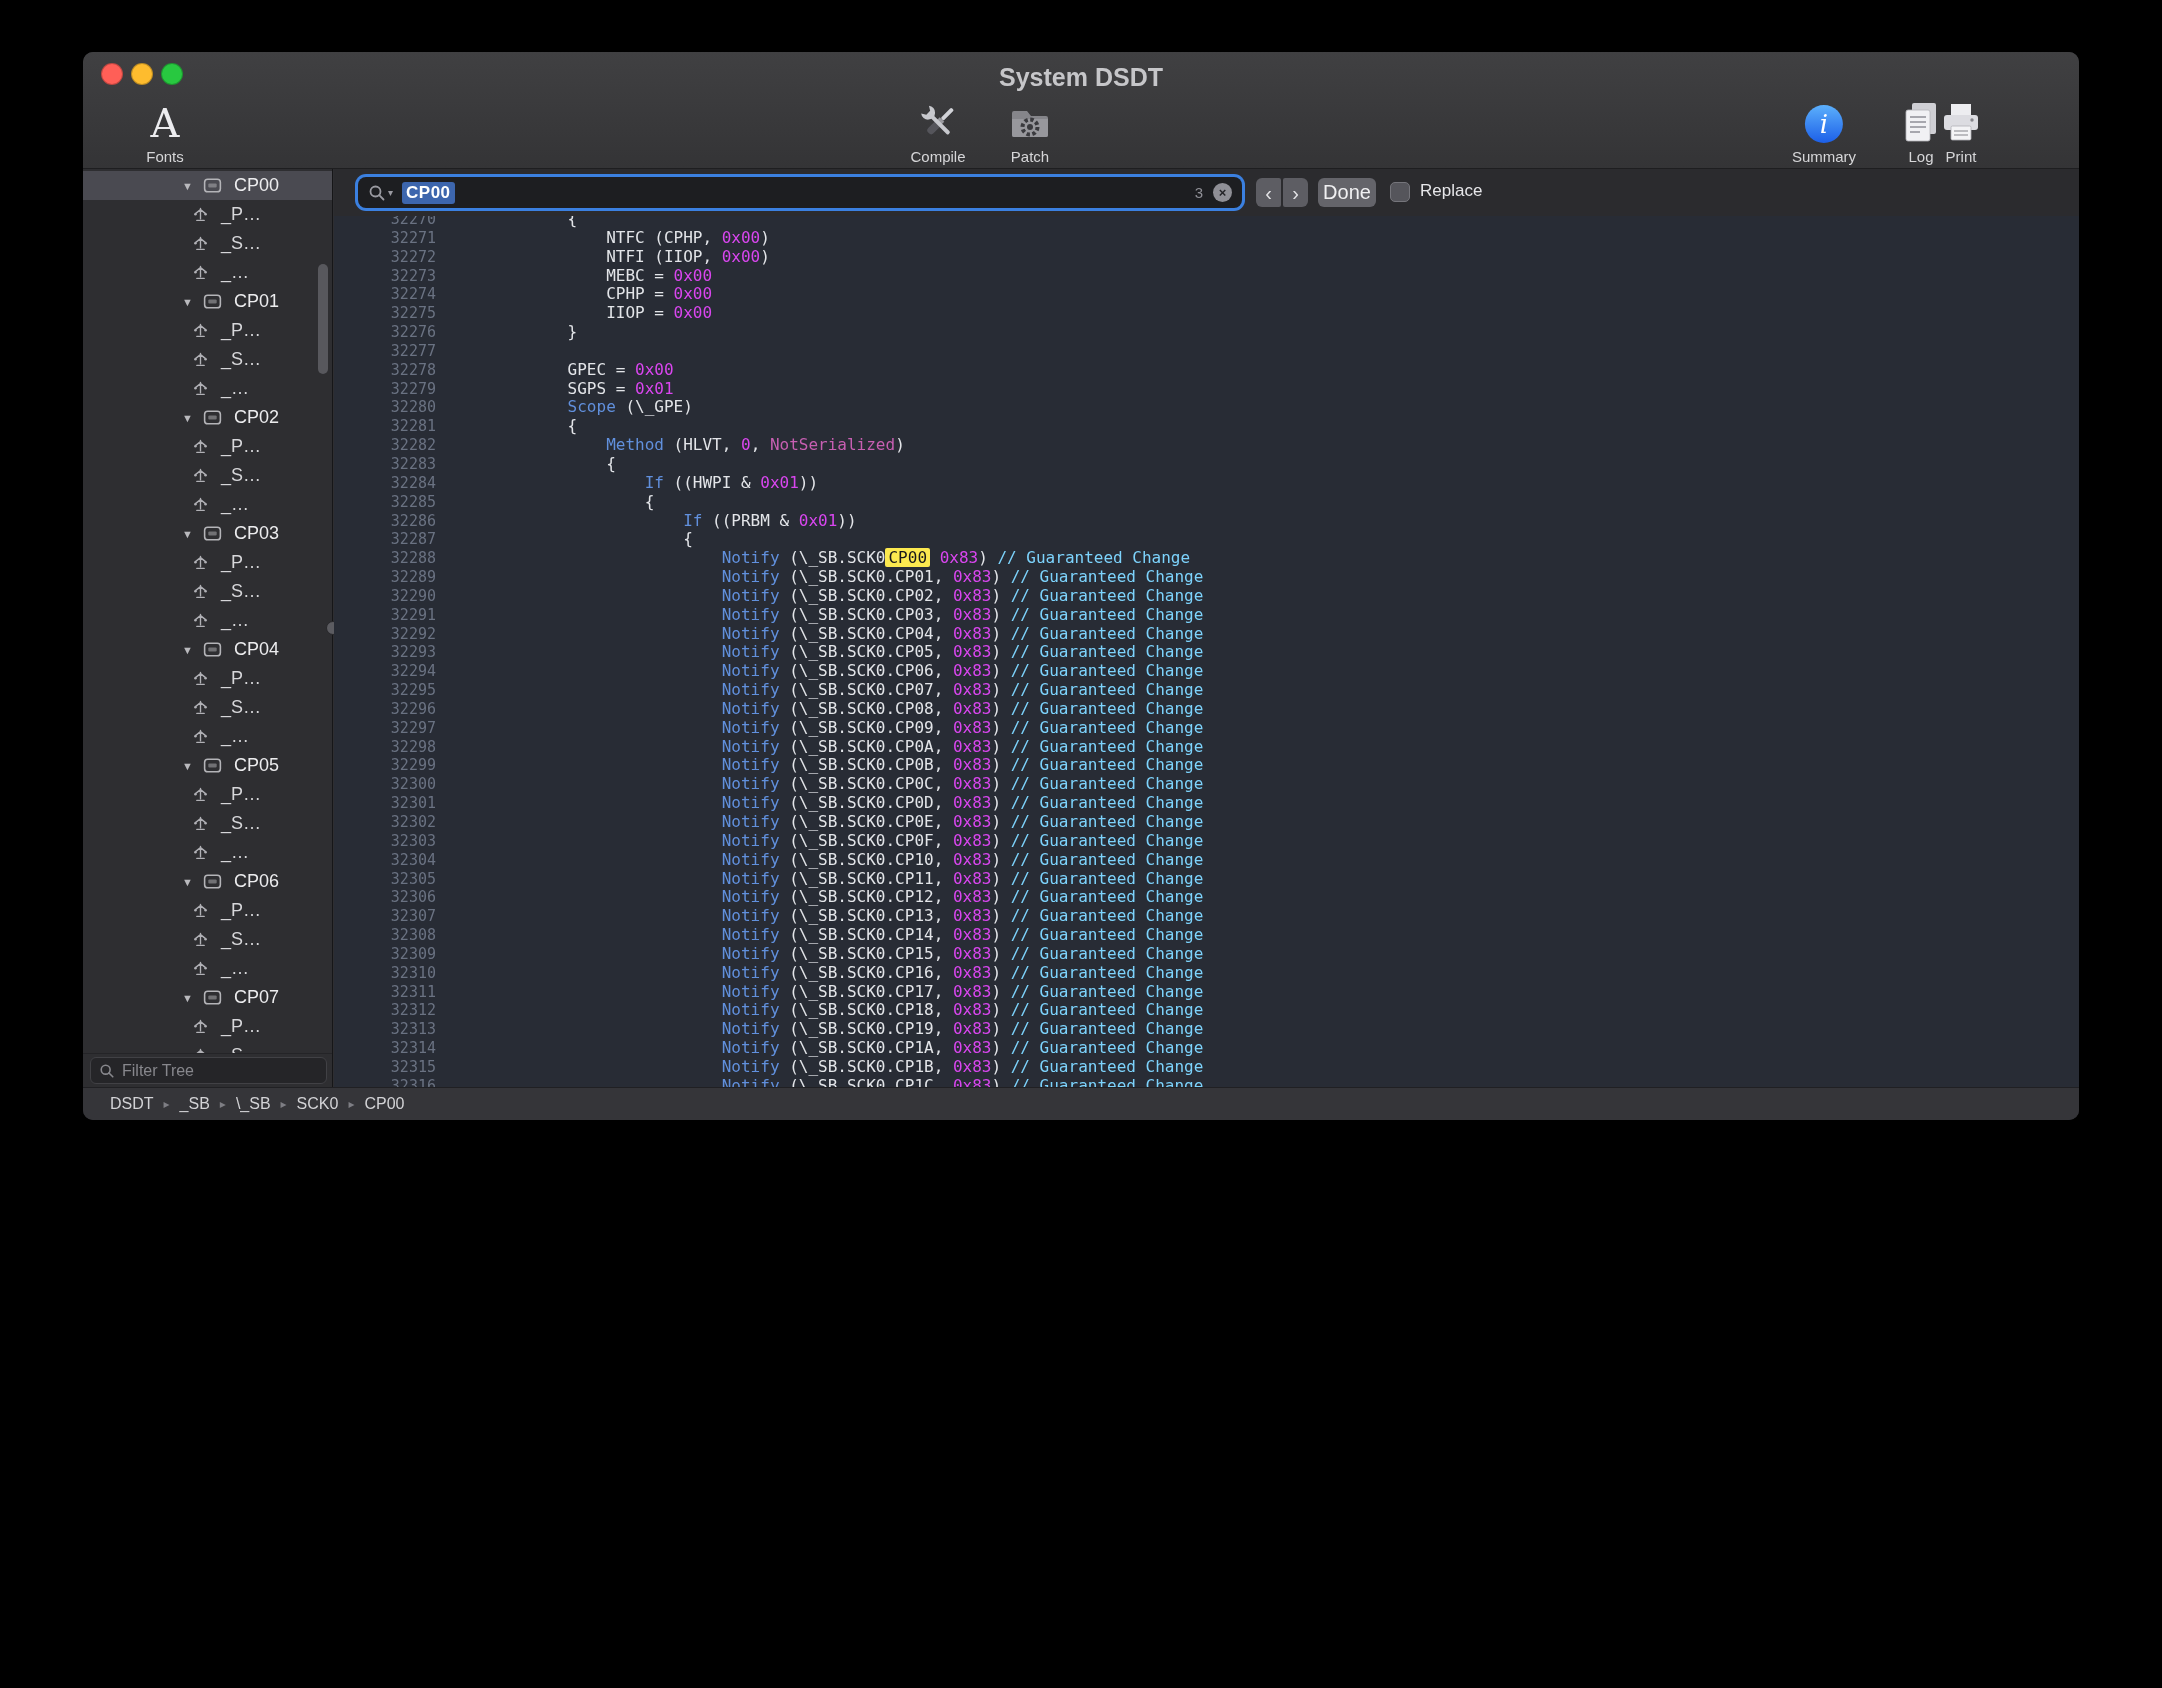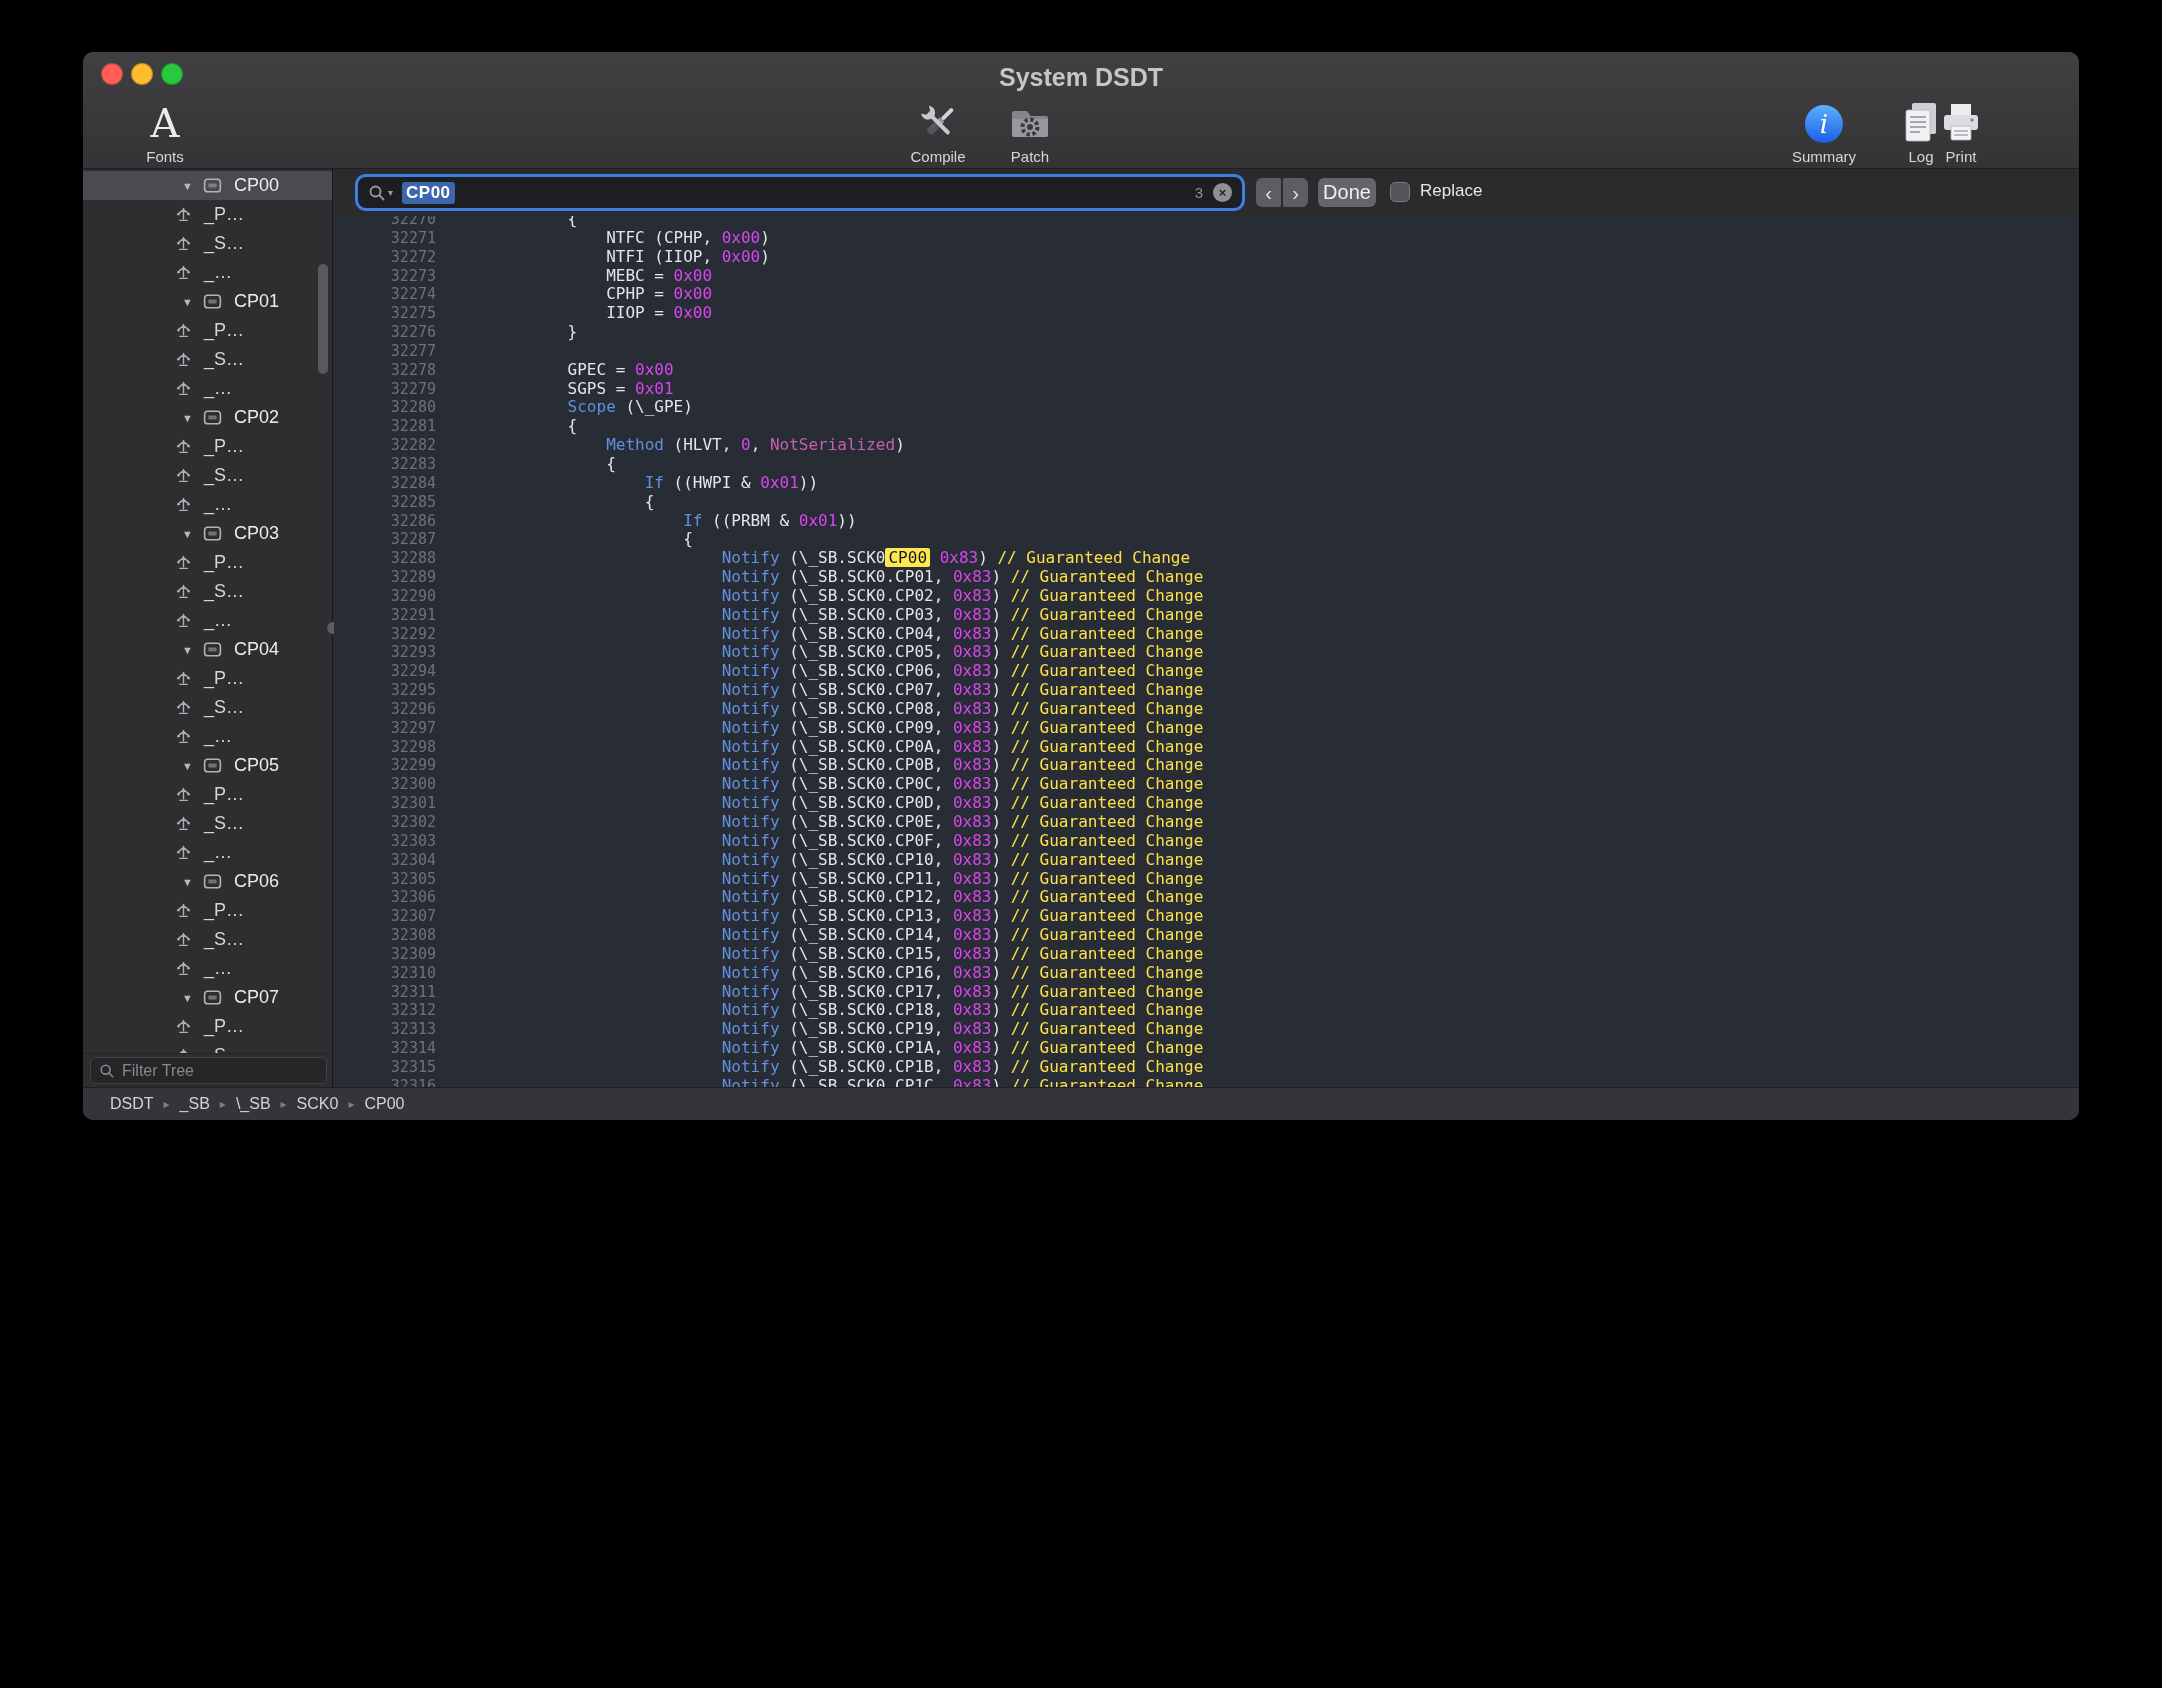--- a/index.html
+++ b/index.html
@@ -26,21 +26,21 @@
   .fonts-glyph { font-family:"DejaVu Serif",serif; font-size:40px; color:#ececef; line-height:46px; }
 
   
   .content { position:absolute; top:117px; bottom:33px; left:0; right:0; }
 
   .sidebar { position:absolute; left:0; top:0; bottom:0; width:250px;
              background:#2e2e31; border-right:1px solid #161618; }
   .tree { position:absolute; top:2px; left:0; right:0; bottom:34px; overflow:hidden; }
   .trow { height:29px; display:flex; align-items:center; }
   .trow.parent { padding-left:99px; }
-  .trow.child  { padding-left:73px;margin-left:18px; }
+  .trow.child  { padding-left:108px; }
   .trow.selected { background:#4a4a51; }
   .disc { width:20px; flex:0 0 20px; font-size:11px; color:#b9b9bd; }
   .ticon { width:21px; height:21px; flex:0 0 21px; margin-right:11px; }
   .ticon.small { width:19px; height:19px; flex-basis:19px; }
   .tlabel { font-size:18px; color:#ececee; white-space:nowrap; }
   .tlabel.childl { color:#d7d7da; }
   .scroll-thumb { position:absolute; right:4px; top:95px; width:10px; height:110px;
                   border-radius:5px; background:#58585d; }
   .filter-wrap { position:absolute; left:0; right:0; bottom:0; height:34px;
                  border-top:1px solid #242427; background:#2e2e31; padding:3px 5px 4px 7px; }
@@ -82,21 +82,21 @@
               background:#282c35; overflow:hidden; }
   .code-lines { margin-top:-6px; font-family:"DejaVu Sans Mono",monospace;
                 font-size:16px; line-height:18.85px; }
   .cline { display:flex; white-space:pre;padding-left:28px; }
   .gut { flex:0 0 74px; text-align:right; color:#6a7282; font-size:15px; }
   .ctext { padding-left:16px; color:#e3e5e9; }
   .tk-plain   { color:#e3e5e9; }
   .tk-key     { color:#6190dd; }
   .tk-num     { color:#d946ef; }
   .tk-decl    { color:#c75fb2; }
-  .tk-comment { color:#fde047;text-align:center; }
+  .tk-comment { color:#7dd3fc;text-align:center; }
   .tk-hit     { background:#fce94f; color:#17171a; padding:0 3px; border-radius:2px; }
 
   
   .statusbar { position:absolute; left:0; right:0; bottom:0; height:33px;
                background:#353539; border-top:1px solid #202023;
                display:flex; align-items:center; padding-left:27px; gap:10px; font-size:16px; }
   .bitem { color:#d3d3d6; }
   .bsep { color:#7e7e84; font-size:12px; }
 </style>
 </head>

